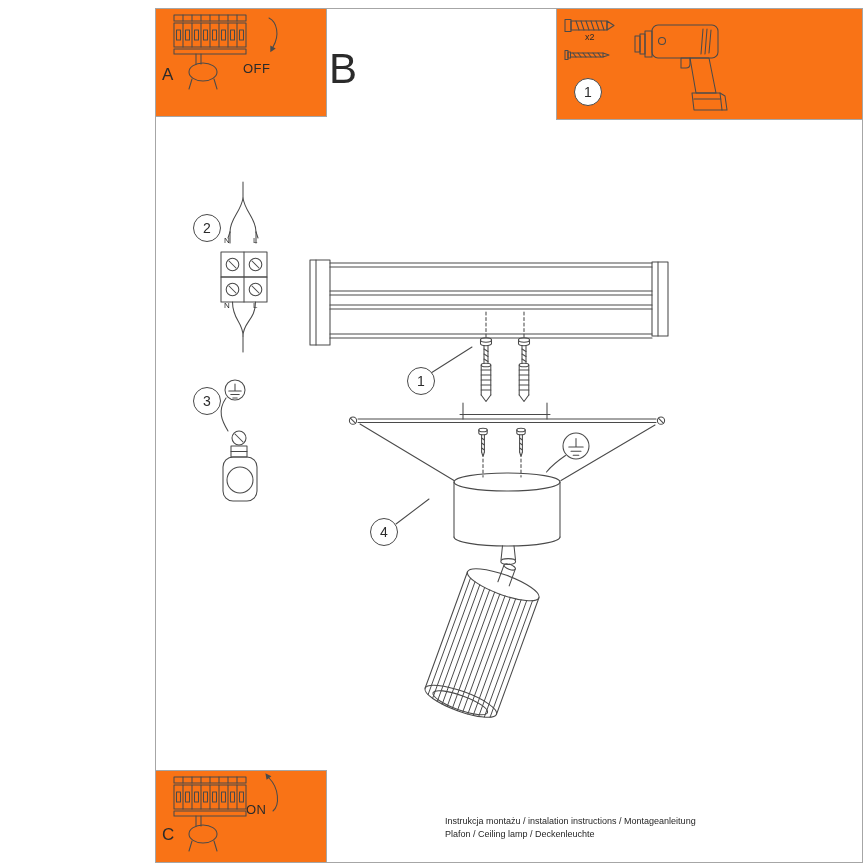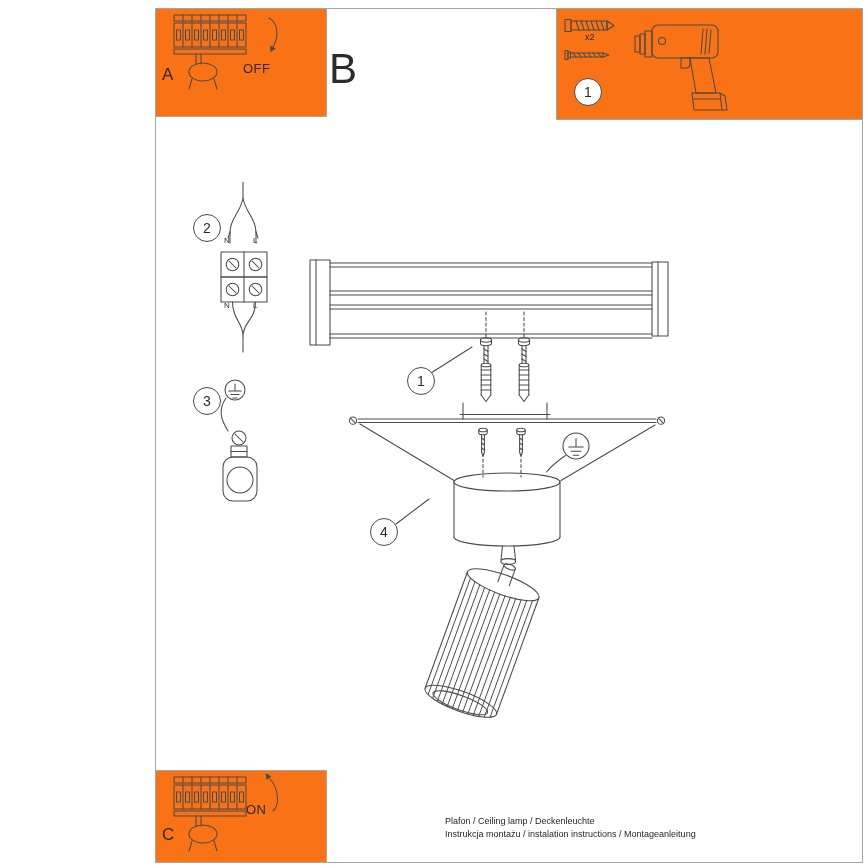--- a/index.html
+++ b/index.html
@@ -217,17 +217,17 @@
       <g>
         <path class="st" d="M117,40 C124,34 123,17 113,7"></path>
         <polygon class="stf" points="109.4,2.2 115.4,5.2 110.6,8.8"></polygon>
       </g>
     </svg>
     <span class="corner-label" style="left:6px;top:54px">C</span>
     <span class="action-label" style="left:90px;top:31px">ON</span>
   </div>
 
   <div style="position:absolute;left:445px;top:815px">
+    <div class="footer-line">Instrukcja montażu / instalation instructions / Montageanleitung</div>
     <div class="footer-line">Plafon / Ceiling lamp / Deckenleuchte</div>
-    <div class="footer-line">Instrukcja montażu / instalation instructions / Montageanleitung</div>
   </div>
 
 </div>
 
 </body></html>

